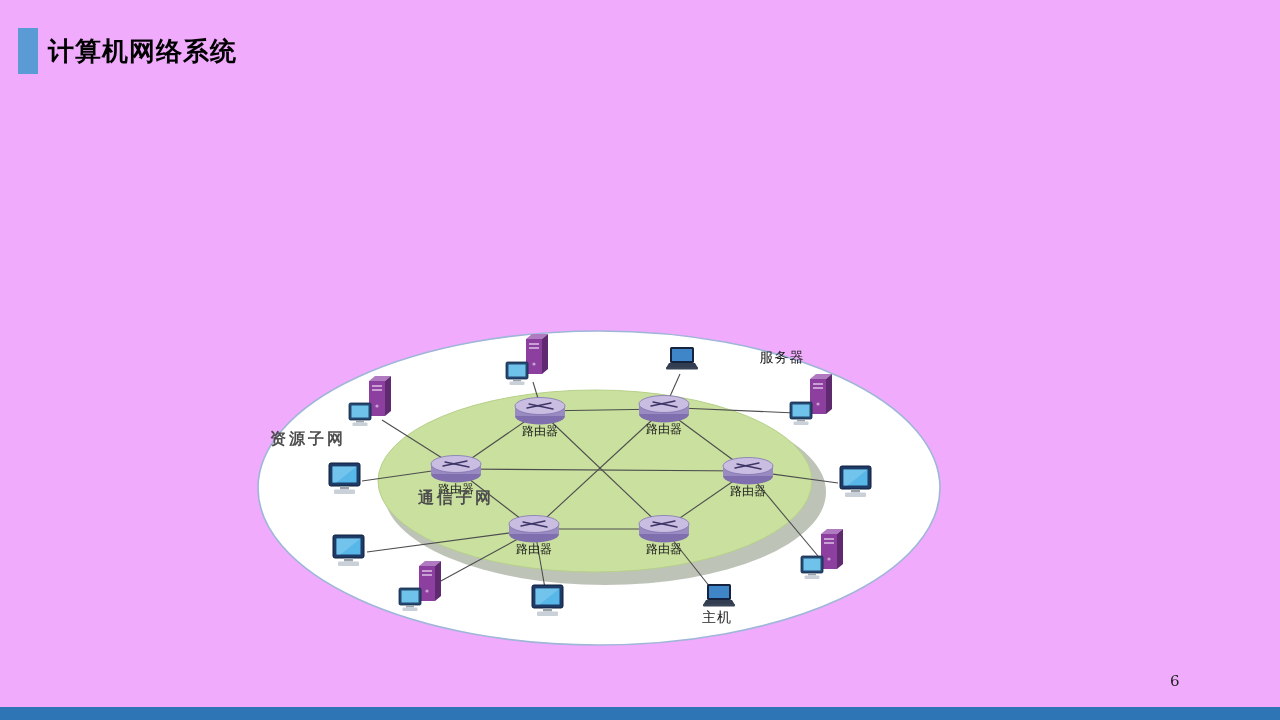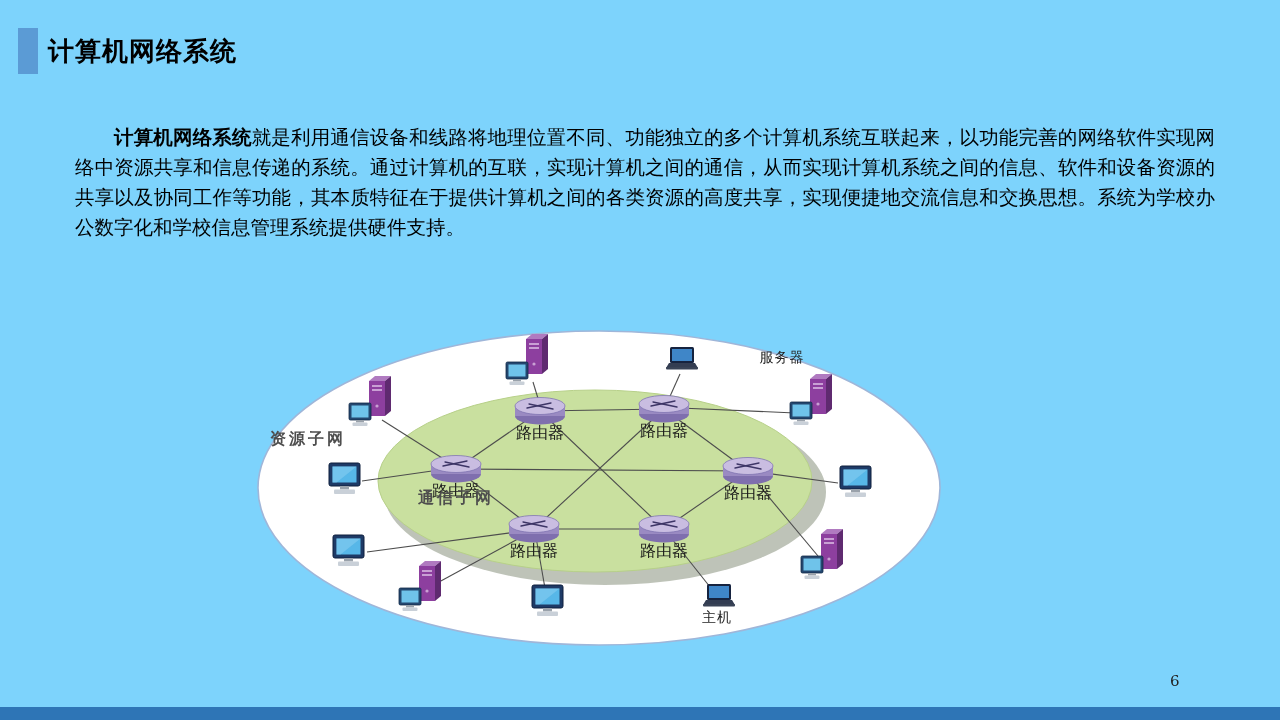--- a/index.html
+++ b/index.html
@@ -1,36 +1,36 @@
 <!DOCTYPE html>
 <html style="--accent: #5B9BD5; --bar: #2E75B6; --green: #C9E09F; --outerStroke: #9FB6D9;"><head>
 <meta charset="utf-8">
 <style>
   html,body{margin:0;padding:0;background:#e8e8e8;}
   .slide{
-    position:relative;width:1280px;height:720px;background:#7dd3fc;overflow:hidden;
+    position:relative;width:1280px;height:720px;background:#f0abfc;overflow:hidden;
     font-family:"Liberation Sans",sans-serif;color:#000;
   }
   
   .title-row{position:absolute;left:18px;top:28px;display:flex;align-items:center;}
   .accent-bar{width:20px;height:46px;background:var(--accent,#5B9BD5);}
   .slide-title{margin:0 0 0 10px;font-size:26px;font-weight:bold;letter-spacing:1px;}
   
   .body-text{
     position:absolute;left:75px;top:122px;width:1140px;margin:0;
     font-size:19.5px;line-height:30px;text-align:justify;text-indent:2em;
   }
   .body-text strong{font-weight:bold;}
   
   .diagram-svg{position:absolute;left:0;top:0;pointer-events:none;}
   .dg-label{
     position:absolute;transform:translateX(-50%);white-space:nowrap;
     font-family:"Liberation Sans",sans-serif;color:#222;
   }
-  .lbl-router{font-size:16px;color:#1a1a1a;}
+  .lbl-router{font-size:12px;color:#1a1a1a;}
   .lbl-subnet{font-size:16px;font-weight:bold;letter-spacing:3px;color:#4e4e4e;}
   .lbl-small{font-size:14px;letter-spacing:1px;color:#222;}
   
   .v-caption{
     position:absolute;left:986px;top:334px;width:26px;
     font-family:"DejaVu Serif",serif;font-size:21px;line-height:29px;
     text-align:center;word-break:break-all;color:#111;
   }
   
   .page-num{
@@ -46,21 +46,20 @@
 </head>
 <body>
 
 <div class="slide">
 
   <div class="title-row">
     <div class="accent-bar"></div>
     <h1 class="slide-title">计算机网络系统</h1>
   </div>
 
-  <p class="body-text"><strong>计算机网络系统</strong><span>就是利用通信设备和线路将地理位置不同、功能独立的多个计算机系统互联起来，以功能完善的网络软件实现网络中资源共享和信息传递的系统。通过计算机的互联，实现计算机之间的通信，从而实现计算机系统之间的信息、软件和设备资源的共享以及协同工作等功能，其本质特征在于提供计算机之间的各类资源的高度共享，实现便捷地交流信息和交换思想。系统为学校办公数字化和学校信息管理系统提供硬件支持。</span></p>
 
   <svg class="diagram-svg" width="1280" height="720" viewBox="0 0 1280 720">
     <defs>
       <g id="g-router">
         <ellipse cx="0" cy="5" rx="25" ry="8.5" fill="#7f6fae"></ellipse>
         <rect x="-25" y="-5" width="50" height="10" fill="#9a8ac2"></rect>
         <ellipse cx="0" cy="-5" rx="25" ry="8.5" fill="#c9bde1" stroke="#8276b2" stroke-width="0.8"></ellipse>
         <g stroke="#3d3566" stroke-width="1.3" stroke-linecap="round">
           <line x1="-13" y1="-3" x2="11" y2="-8"></line>
           <line x1="13" y1="-2" x2="-11" y2="-7"></line>

